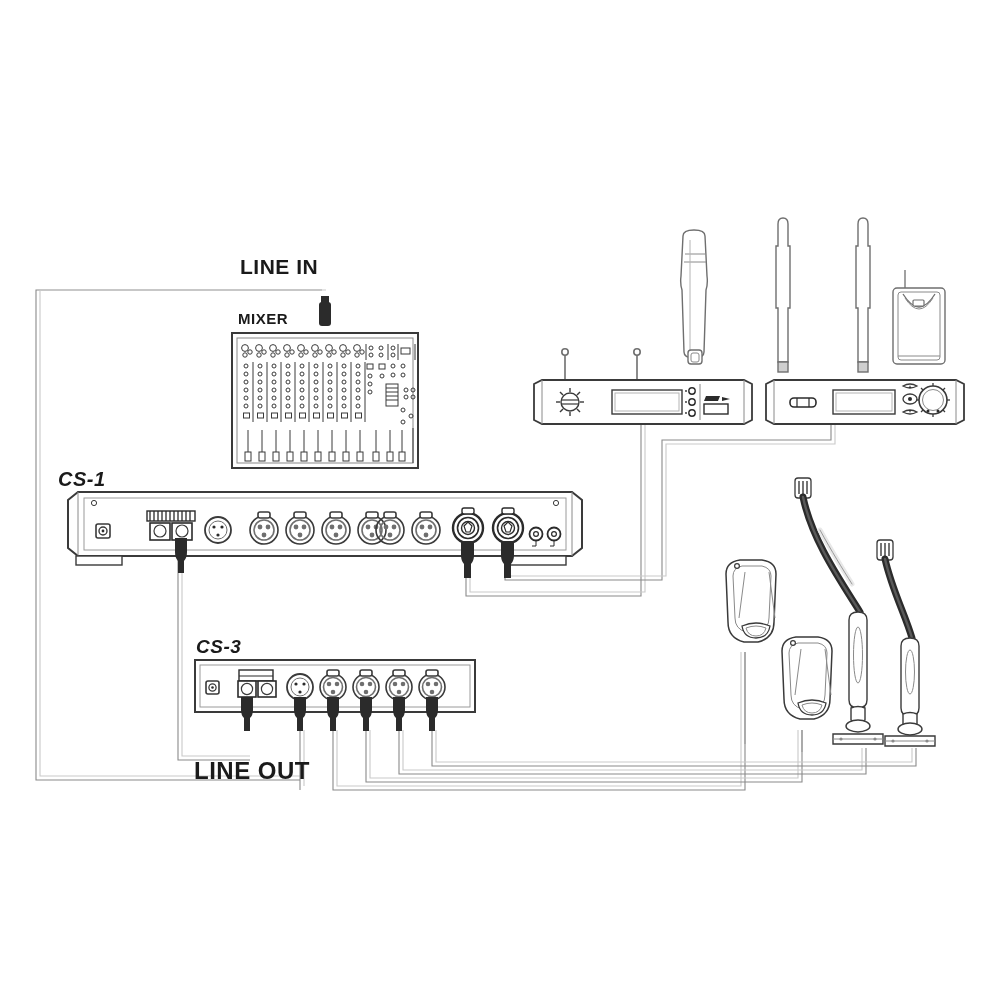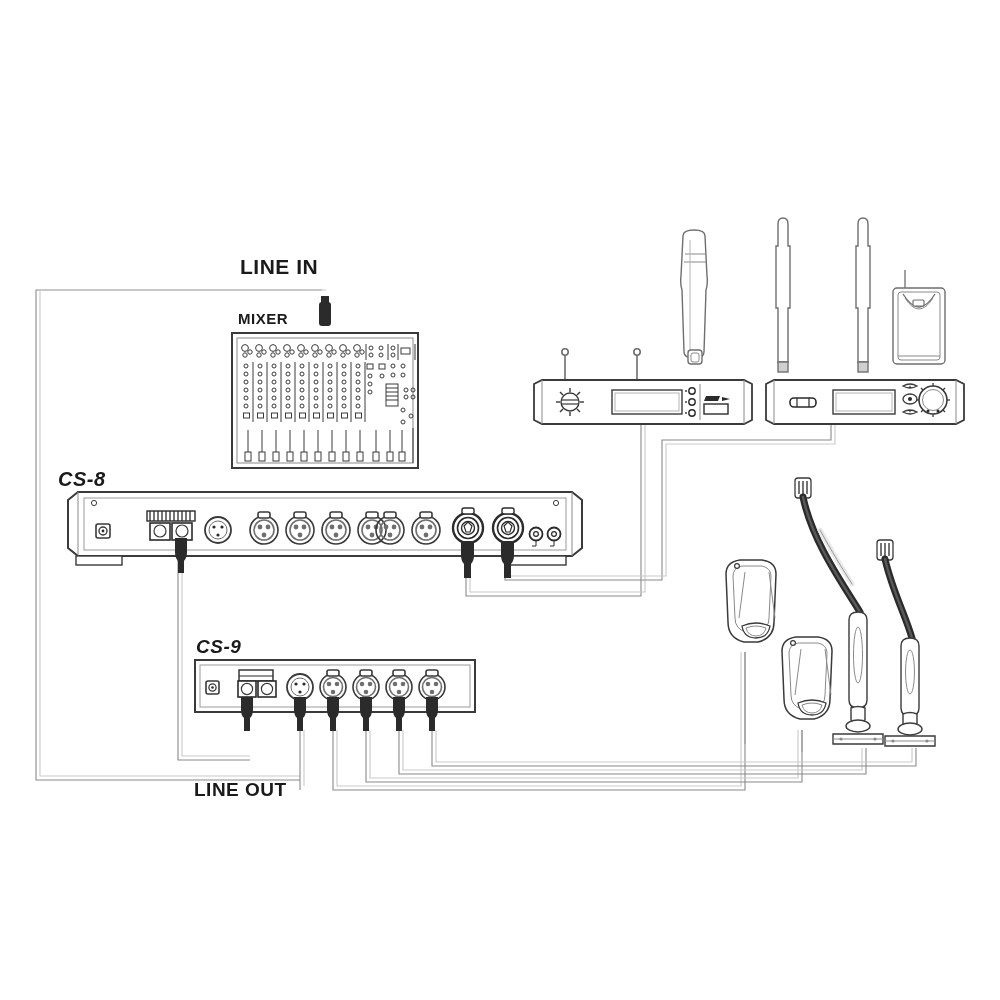--- a/index.html
+++ b/index.html
@@ -693,19 +693,19 @@
         <circle cx="927" cy="741" r="1.6" fill="#8a8a8a" stroke="none"></circle>
       </g>
     </g>
 
   </svg>
 
   <div class="lbl" style="left:240px;top:255px;font-size:21px;">LINE IN</div>
 
   <div class="lbl" style="left:238px;top:310px;font-size:15px;">MIXER</div>
 
-  <div class="lbl lbl-italic" style="left:58px;top:468px;font-size:20px;">CS-8</div>
-
-  <div class="lbl lbl-italic" style="left:196px;top:636px;font-size:19px;">CS-9</div>
-
-  <div class="lbl" style="left:194px;top:779px;font-size:19px;">LINE OUT</div>
+  <div class="lbl lbl-italic" style="left:58px;top:468px;font-size:20px;">CS-1</div>
+
+  <div class="lbl lbl-italic" style="left:196px;top:636px;font-size:19px;">CS-3</div>
+
+  <div class="lbl" style="left:194px;top:757px;font-size:24px;">LINE OUT</div>
 
 </div>
 
 </body></html>

